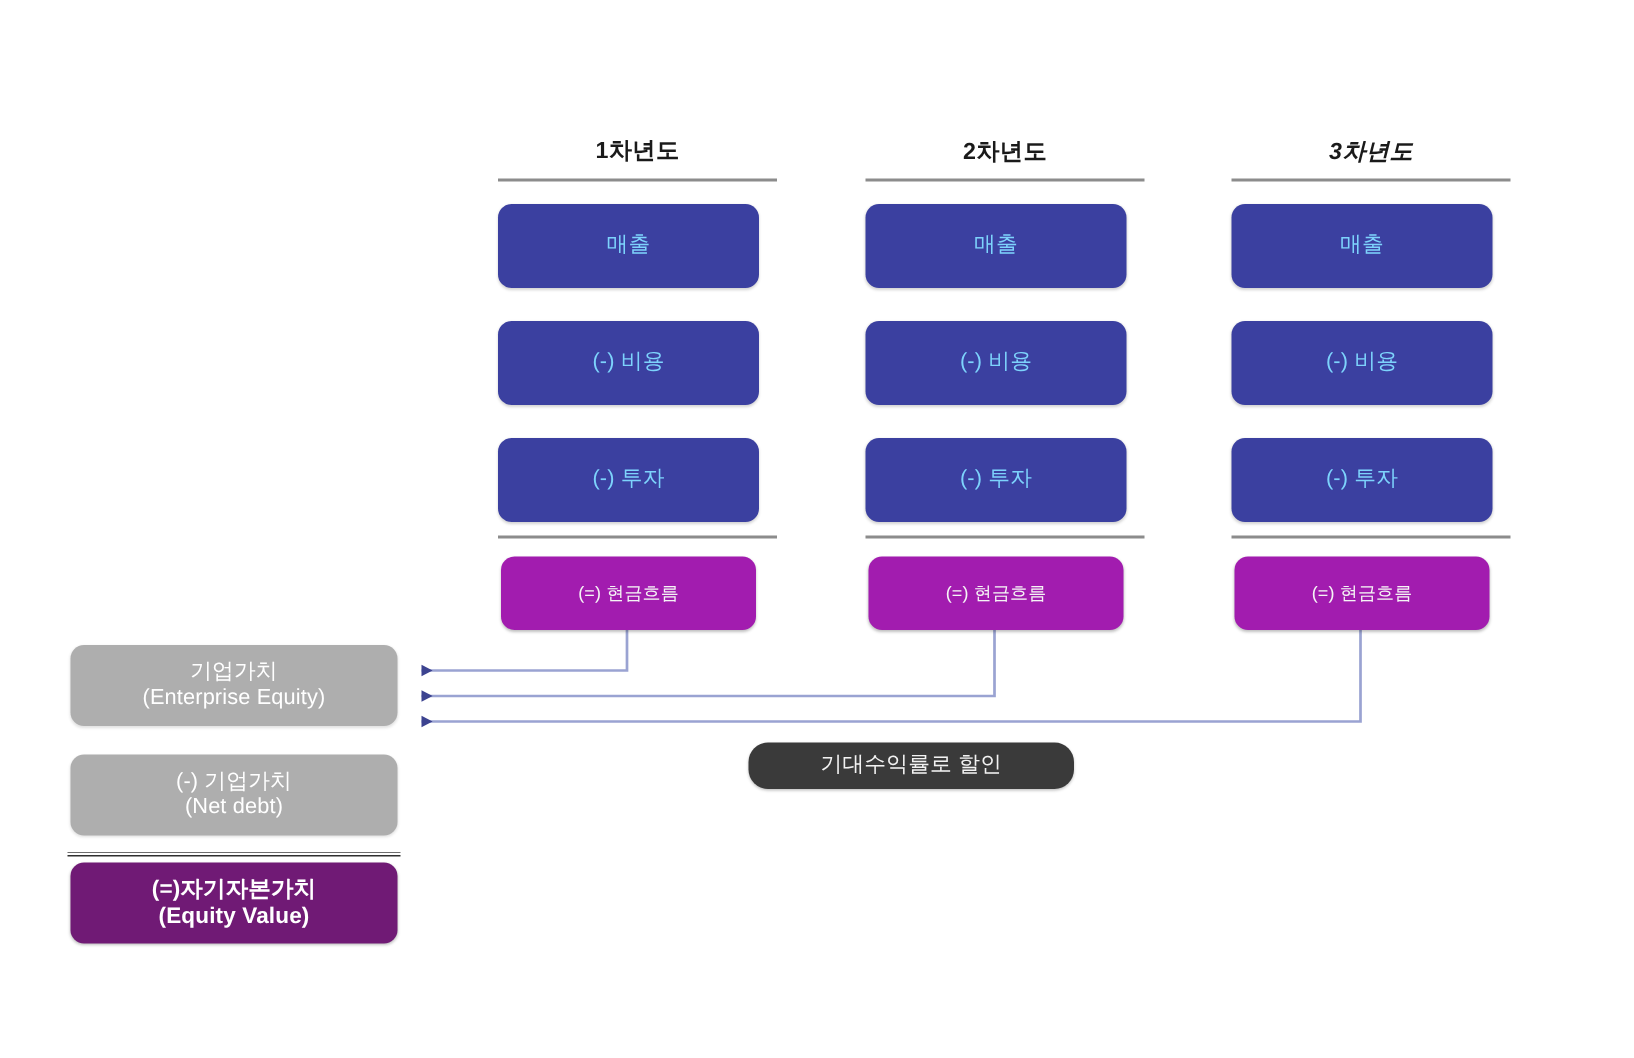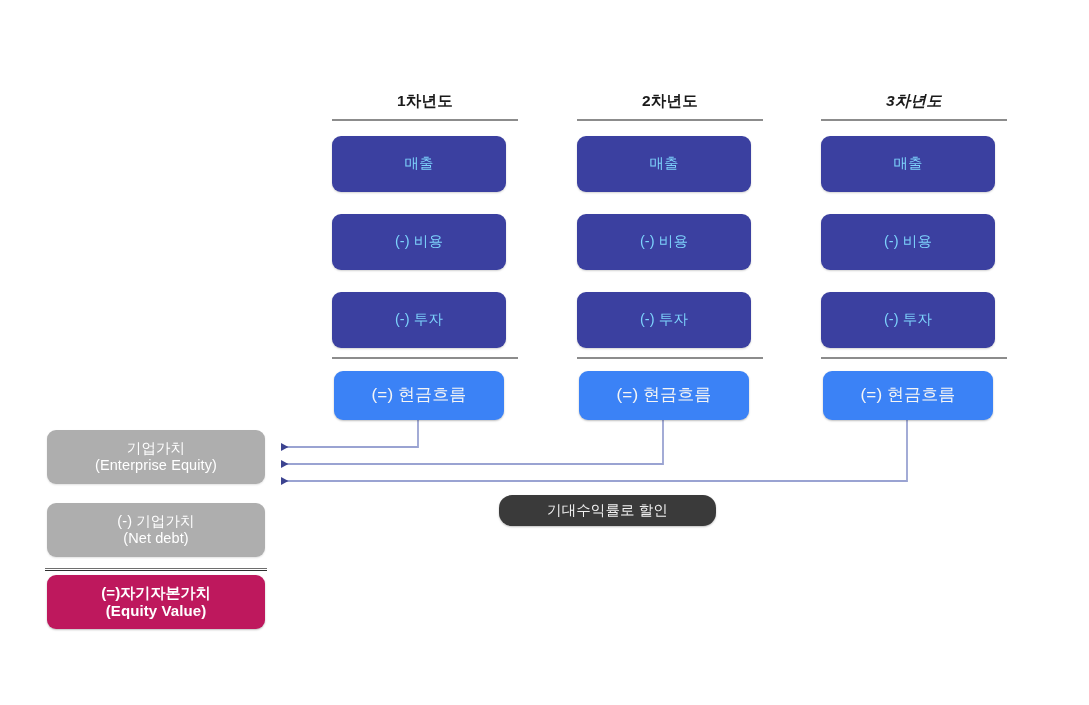--- a/index.html
+++ b/index.html
@@ -62,33 +62,33 @@
   }
 
   
   .box-blue {
     background: #3b40a0;
     box-shadow: 0 1px 2px rgba(0,0,0,0.18);
     font-size: 14.5px;
     color: #7dd3fc;
   }
   .box-dark {
-    background: #3b82f6;
+    background: #a21caf;
     box-shadow: 0 1px 2px rgba(0,0,0,0.25);
-    font-size: 17px;
+    font-size: 12px;
     color: #f5f5f5;
   }
   .box-gray {
     background: #aeaeae;
     box-shadow: 0 1px 2px rgba(0,0,0,0.12);
     font-size: 14.5px;
     color: #ffffff;
   }
   .box-equity {
-    background: #be185d;
+    background: #701a75;
     box-shadow: 0 1px 2px rgba(0,0,0,0.25);
     font-size: 15px;
     font-weight: bold;
     color: #ffffff;
   }
   .box-discount {
     background: #3a3a3a;
     box-shadow: 0 1px 2px rgba(0,0,0,0.25);
     font-size: 14.5px;
     color: #f2f2f2;
@@ -116,21 +116,21 @@
       </marker>
     </defs>
 
     <path d="M418,420 L418,447 L281,447" fill="none" stroke="#9aa3d2" stroke-width="1.8" marker-end="url(#arrowLeft)"></path>
 
     <path d="M663,420 L663,464 L281,464" fill="none" stroke="#9aa3d2" stroke-width="1.8" marker-end="url(#arrowLeft)"></path>
 
     <path d="M907,420 L907,481 L281,481" fill="none" stroke="#9aa3d2" stroke-width="1.8" marker-end="url(#arrowLeft)"></path>
   </svg>
 
-  <div class="col-head" style="left:332px; top:88px; width:186px; height:24px;">
+  <div class="col-head" style="left:332px; top:88px; width:186px; height:24px;align-items:center;">
     <span>1차년도</span>
   </div>
   <div class="rule" style="left:332px; top:119px; width:186px;"></div>
 
   <div class="node box-blue" style="left:332px; top:136px; width:174px; height:56px;">매출</div>
   <div class="node box-blue" style="left:332px; top:214px; width:174px; height:56px;">(-) 비용</div>
   <div class="node box-blue" style="left:332px; top:292px; width:174px; height:56px;">(-) 투자</div>
 
   <div class="rule" style="left:332px; top:357px; width:186px;"></div>
 

